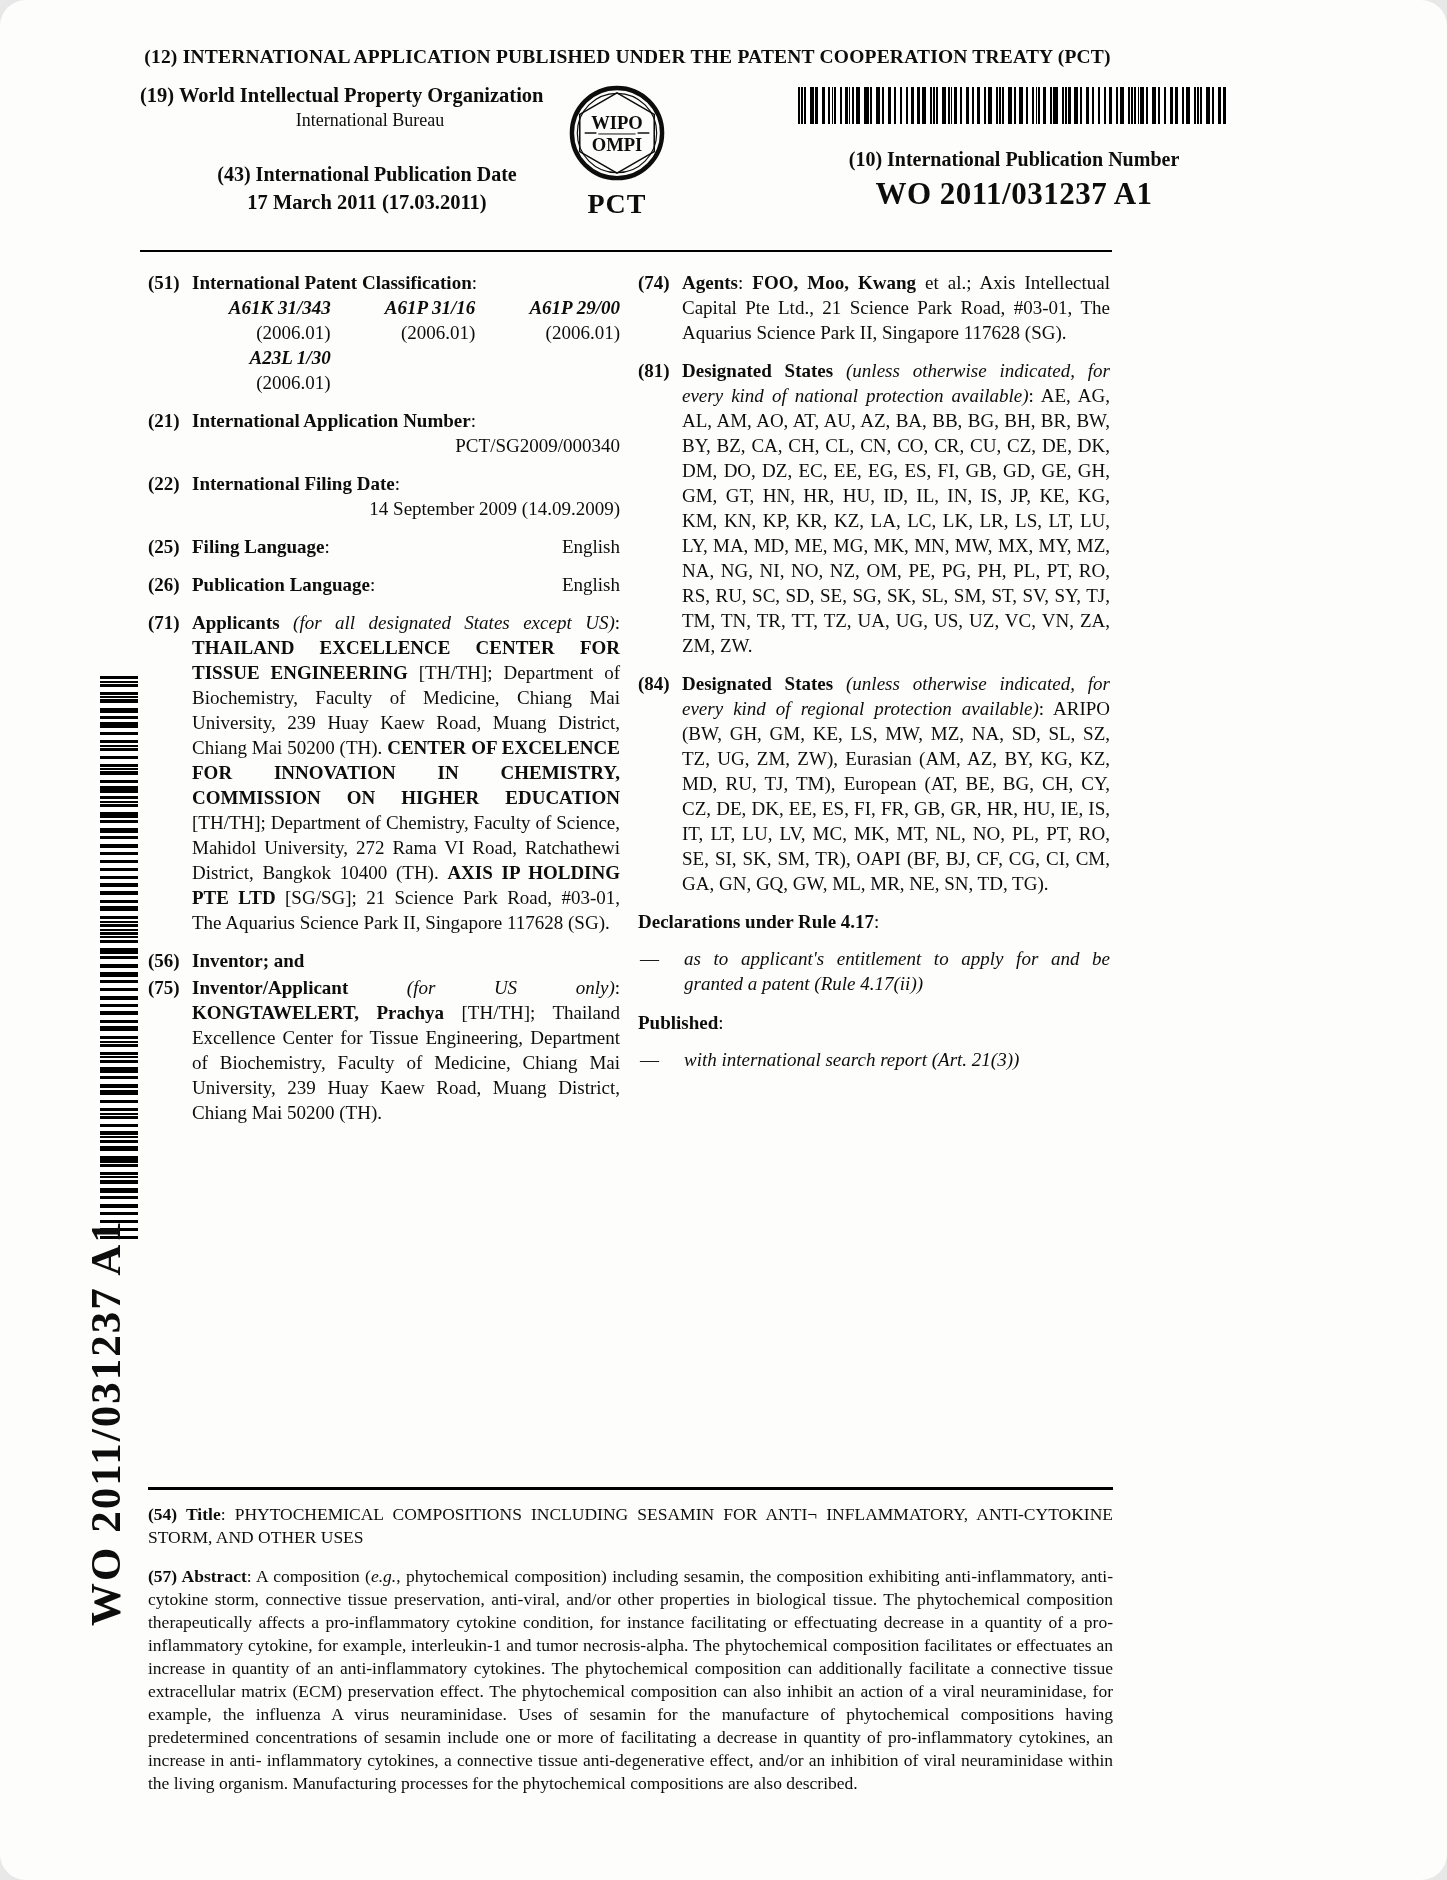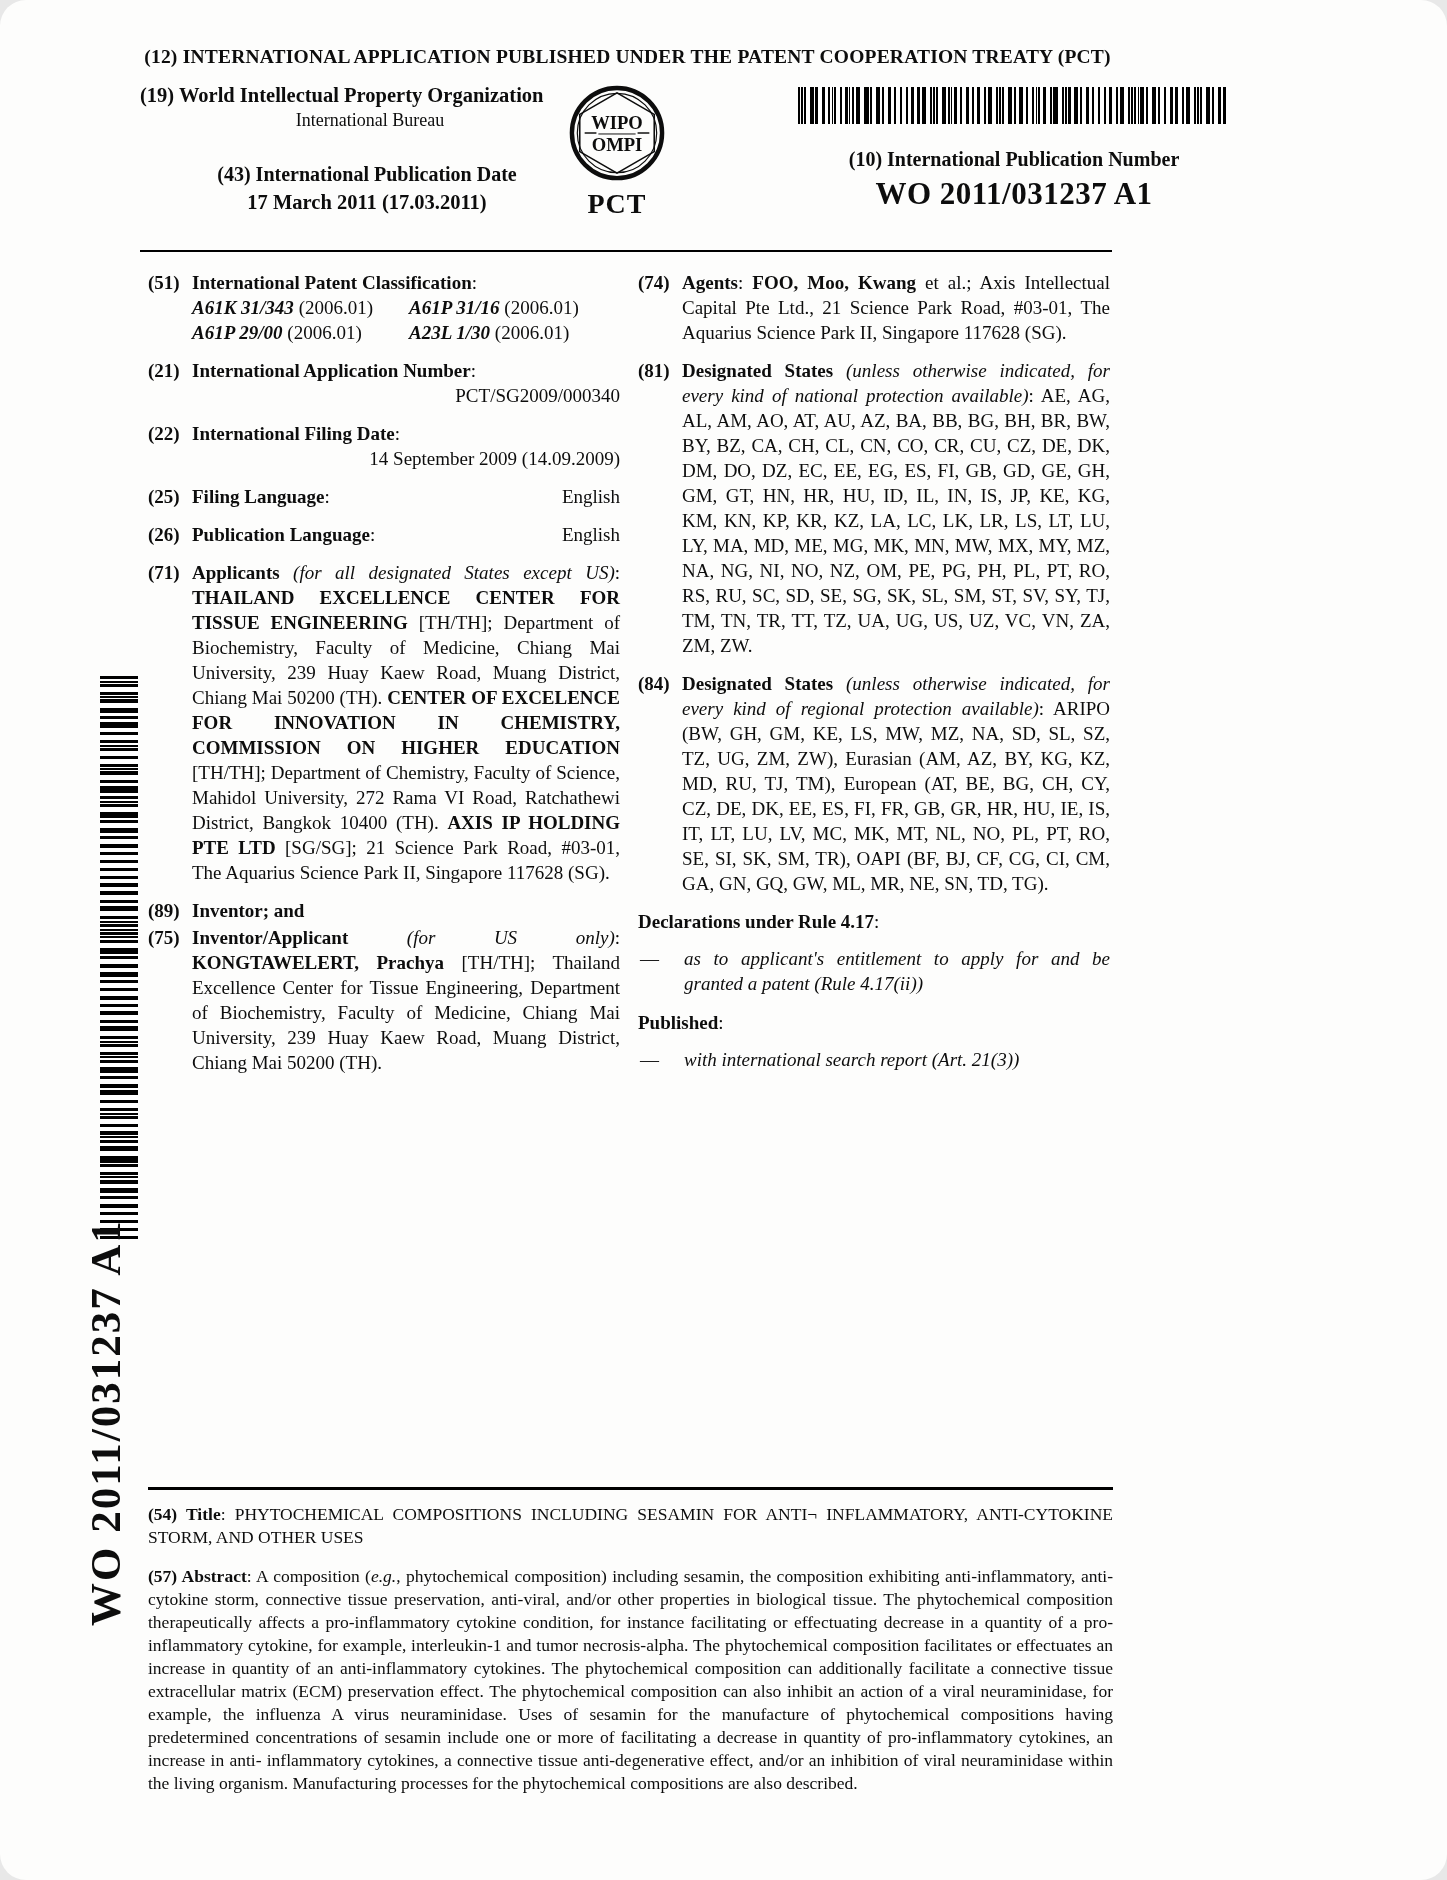--- a/index.html
+++ b/index.html
@@ -32,21 +32,21 @@
 
   
   .cols{position:absolute;top:270px;left:148px;width:963px;display:flex;gap:18px;
         font-size:19px;line-height:25px}
   .col{width:472px}
   .entry{display:flex;margin-bottom:13px}
   .entry.tight{margin-bottom:2px}
   .enum{flex:none;width:44px;font-weight:bold}
   .ebody{flex:1;text-align:justify}
   .ebody.left{text-align:left}
-  .ipc{display:grid;grid-template-columns:1fr 1fr;column-gap:6px;text-align:left}
+  .ipc{display:grid;grid-template-columns:1fr 1fr 1fr;column-gap:6px;text-align:right}
   .ipc-code{font-weight:bold;font-style:italic}
   .vright{text-align:right}
   .vline{display:flex;justify-content:space-between;text-align:center}
   .chead{margin-bottom:12px}
   .bullet{display:flex;margin-bottom:14px}
   .dash{flex:none;width:44px;padding-left:2px}
   .btext{flex:1;font-style:italic;text-align:justify}
 
   
   .side-barcode{position:absolute;left:100px;top:676px;width:38px;height:564px;background-color:#fff;
@@ -150,21 +150,21 @@
           <span>English</span>
         </div>
       </div>
 
       <div class="entry">
         <span class="enum">(71)</span>
         <div class="ebody"><span class="b">Applicants </span><span class="i">(for all designated States except US)</span><span>: </span><span class="b">THAILAND EXCELLENCE CENTER FOR TISSUE ENGINEERING</span><span> [TH/TH]; Department of Biochemistry, Faculty of Medicine, Chiang Mai University, 239 Huay Kaew Road, Muang District, Chiang Mai 50200 (TH). </span><span class="b">CENTER OF EXCELENCE FOR INNOVATION IN CHEMISTRY, COMMISSION ON HIGHER EDUCATION</span><span> [TH/TH]; Department of Chemistry, Faculty of Science, Mahidol University, 272 Rama VI Road, Ratchathewi District, Bangkok 10400 (TH). </span><span class="b">AXIS IP HOLDING PTE LTD</span><span> [SG/SG]; 21 Science Park Road, #03-01, The Aquarius Science Park II, Singapore 117628 (SG).</span></div>
       </div>
 
       <div class="entry tight">
-        <span class="enum">(89)</span>
+        <span class="enum">(56)</span>
         <div class="ebody left"><span class="b">Inventor; and</span></div>
       </div>
 
       <div class="entry">
         <span class="enum">(75)</span>
         <div class="ebody"><span class="b">Inventor/Applicant </span><span class="i">(for US only)</span><span>: </span><span class="b">KONGTAWELERT, Prachya</span><span> [TH/TH]; Thailand Excellence Center for Tissue Engineering, Department of Biochemistry, Faculty of Medicine, Chiang Mai University, 239 Huay Kaew Road, Muang District, Chiang Mai 50200 (TH).</span></div>
       </div>
 
     </div>
 

